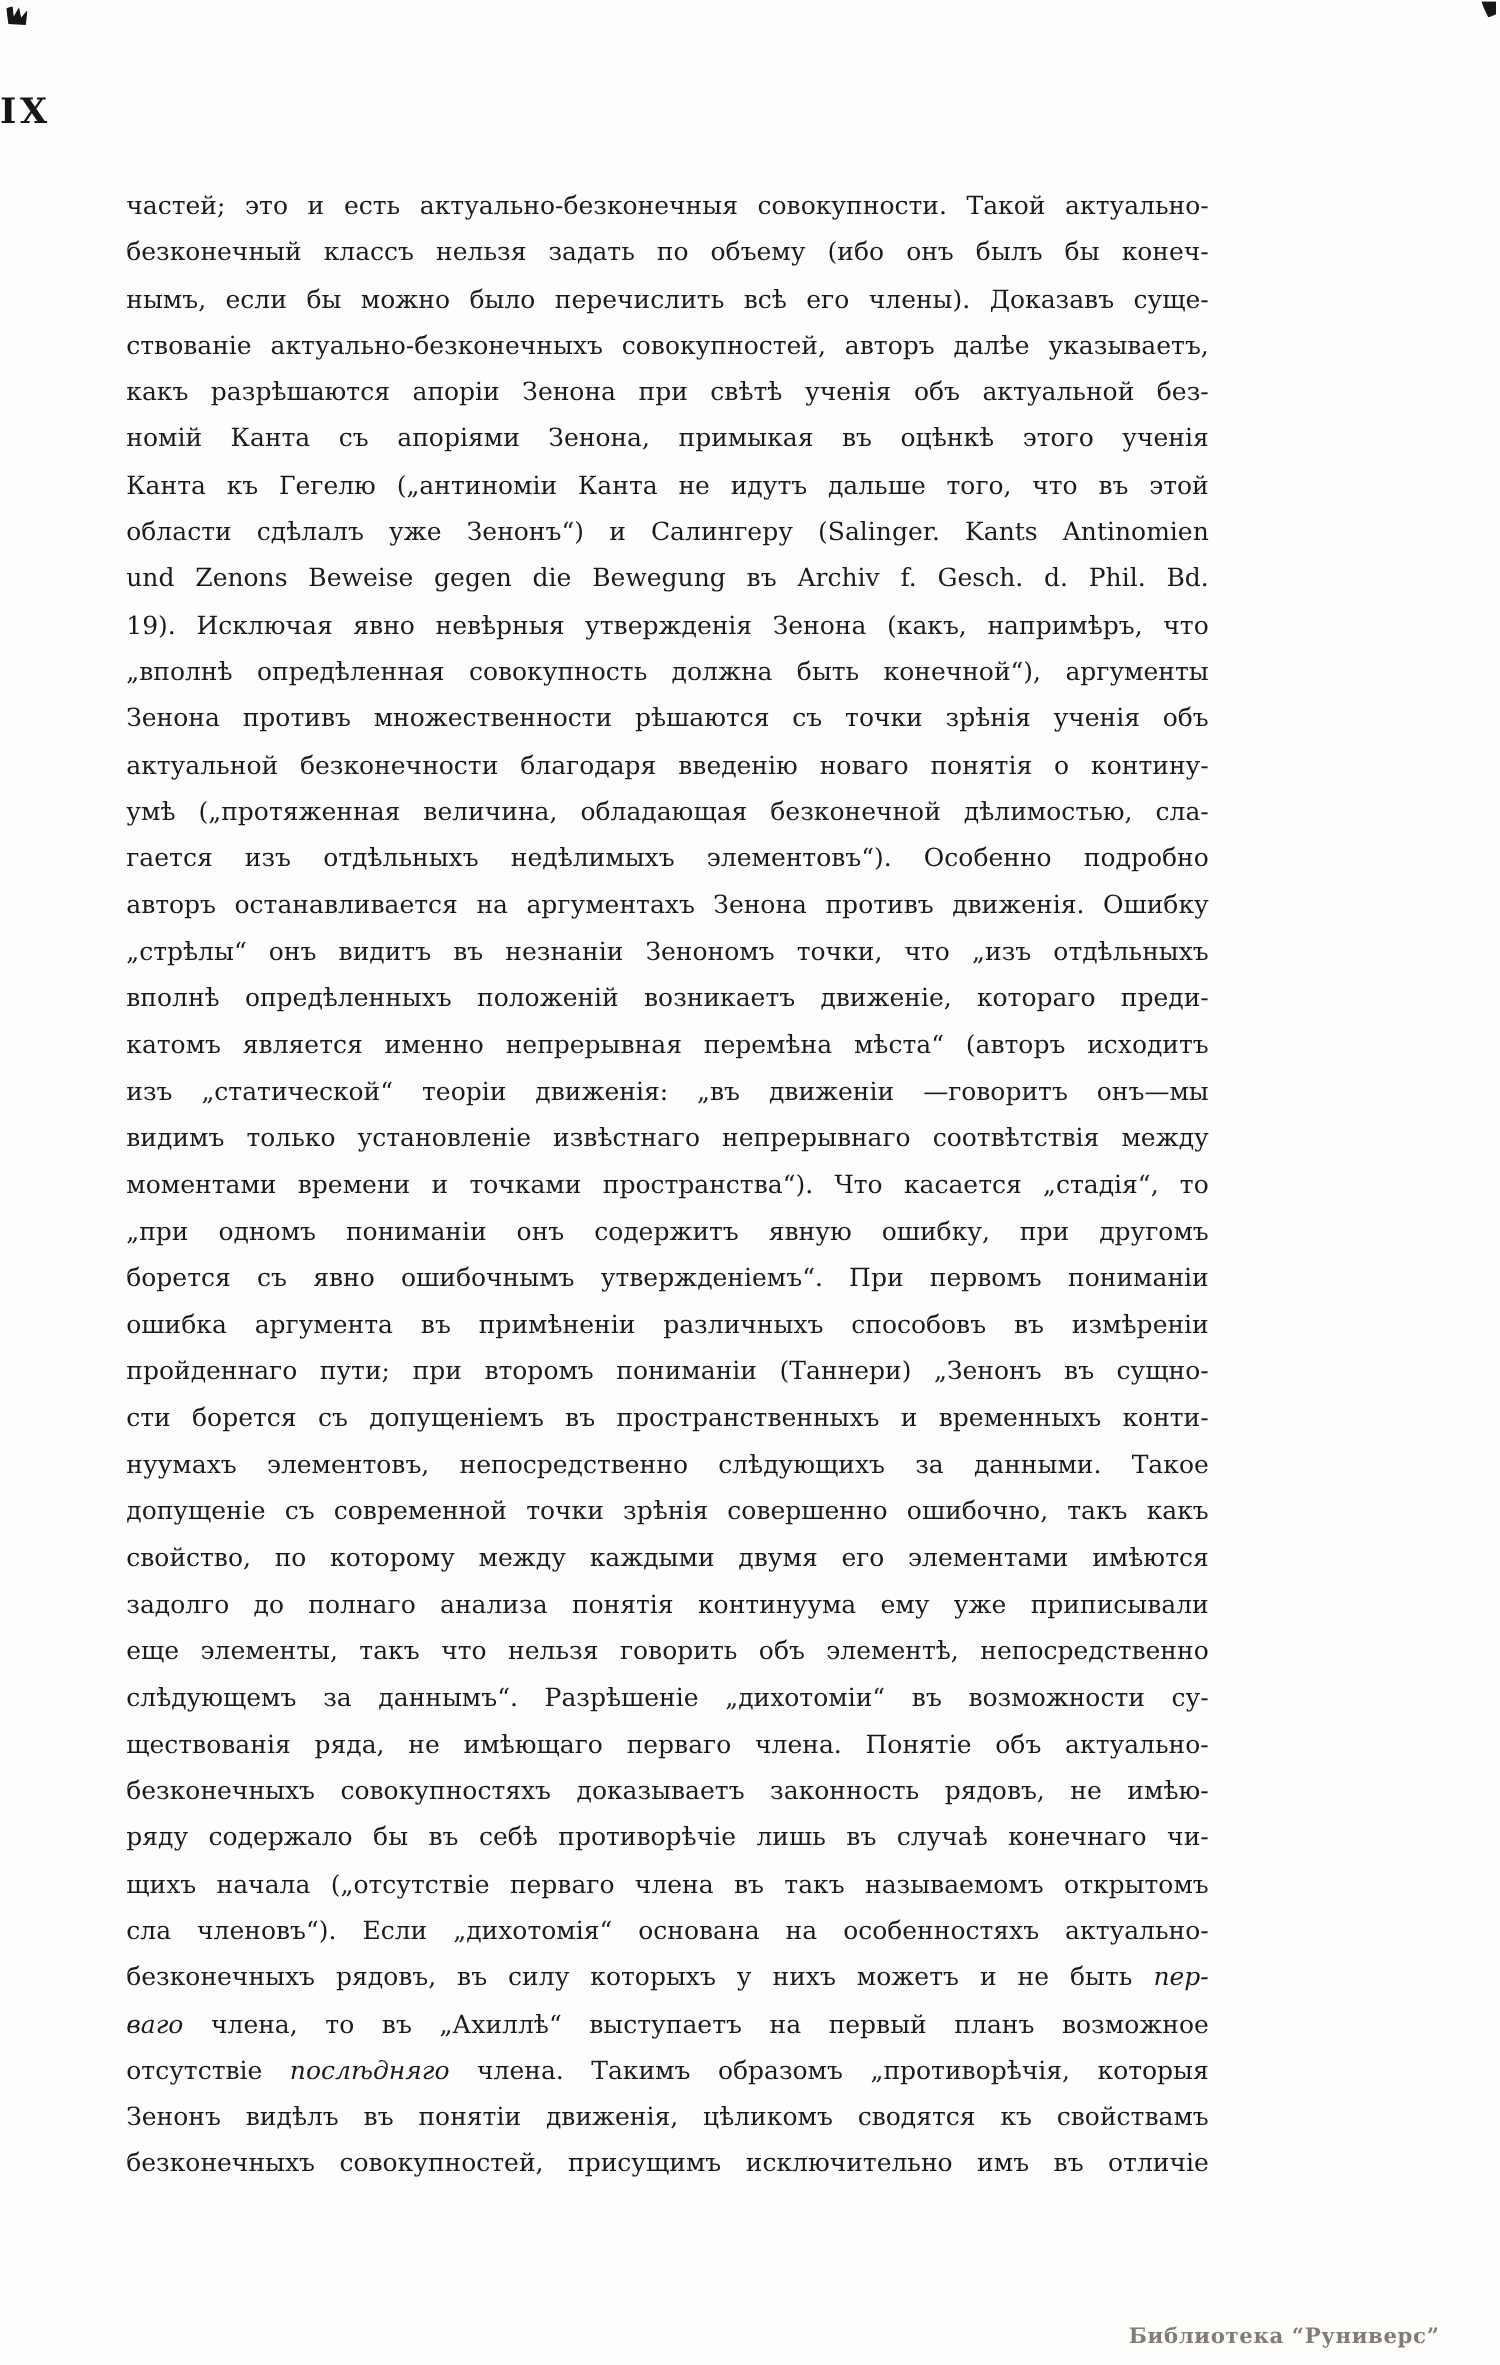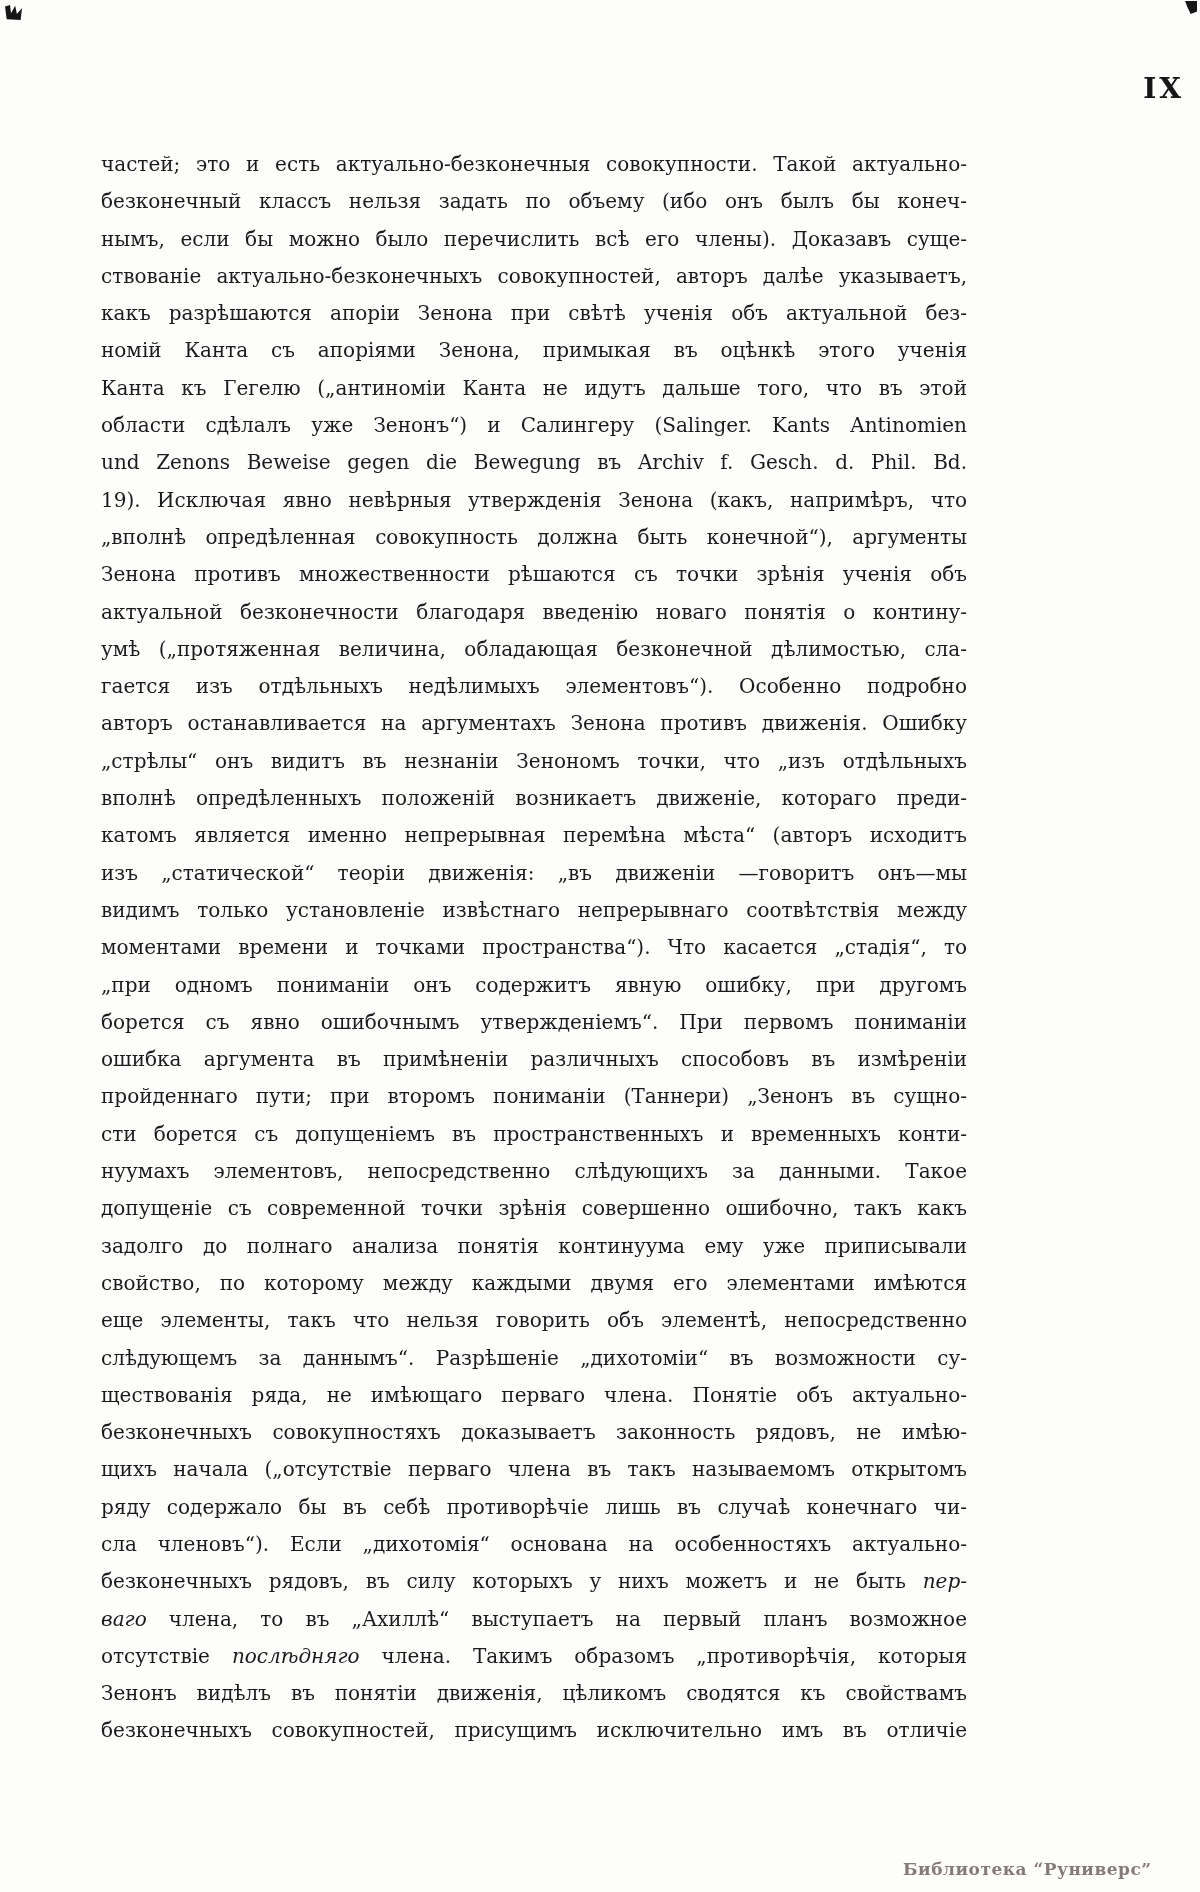--- a/index.html
+++ b/index.html
@@ -14,21 +14,21 @@
     background: #fdfdfc;
     overflow: hidden;
     font-family: "DejaVu Serif", serif;
     color: #1b1b1b;
   }
   .page-number {
     position: absolute;
     top: 72px;
     left: 0;
     width: 1184px;
-    text-align: right;
+    text-align: left;
     font-size: 28px;
     font-weight: bold;
     letter-spacing: 3px;
     color: #161616;
   }
   .text-block {
     position: absolute;
     left: 72px;
     top: 146px;
     width: 866px;
@@ -109,28 +109,28 @@
       <div class="line"><span>изъ „статической“ теоріи движенія: „въ движеніи —говоритъ онъ—мы</span></div>
       <div class="line"><span>видимъ только установленіе извѣстнаго непрерывнаго соотвѣтствія между</span></div>
       <div class="line"><span>моментами времени и точками пространства“). Что касается „стадія“, то</span></div>
       <div class="line"><span>„при одномъ пониманіи онъ содержитъ явную ошибку, при другомъ</span></div>
       <div class="line"><span>борется съ явно ошибочнымъ утвержденіемъ“. При первомъ пониманіи</span></div>
       <div class="line"><span>ошибка аргумента въ примѣненіи различныхъ способовъ въ измѣреніи</span></div>
       <div class="line"><span>пройденнаго пути; при второмъ пониманіи (Таннери) „Зенонъ въ сущно-</span></div>
       <div class="line"><span>сти борется съ допущеніемъ въ пространственныхъ и временныхъ конти-</span></div>
       <div class="line"><span>нуумахъ элементовъ, непосредственно слѣдующихъ за данными. Такое</span></div>
       <div class="line"><span>допущеніе съ современной точки зрѣнія совершенно ошибочно, такъ какъ</span></div>
+      <div class="line"><span>свойство, по которому между каждыми двумя его элементами имѣются</span></div>
       <div class="line"><span>задолго до полнаго анализа понятія континуума ему уже приписывали</span></div>
-      <div class="line"><span>свойство, по которому между каждыми двумя его элементами имѣются</span></div>
       <div class="line"><span>еще элементы, такъ что нельзя говорить объ элементѣ, непосредственно</span></div>
       <div class="line"><span>слѣдующемъ за даннымъ“. Разрѣшеніе „дихотоміи“ въ возможности су-</span></div>
       <div class="line"><span>ществованія ряда, не имѣющаго перваго члена. Понятіе объ актуально-</span></div>
       <div class="line"><span>безконечныхъ совокупностяхъ доказываетъ законность рядовъ, не имѣю-</span></div>
+      <div class="line"><span>ряду содержало бы въ себѣ противорѣчіе лишь въ случаѣ конечнаго чи-</span></div>
       <div class="line"><span>щихъ начала („отсутствіе перваго члена въ такъ называемомъ открытомъ</span></div>
-      <div class="line"><span>ряду содержало бы въ себѣ противорѣчіе лишь въ случаѣ конечнаго чи-</span></div>
       <div class="line"><span>сла членовъ“). Если „дихотомія“ основана на особенностяхъ актуально-</span></div>
       <div class="line"><span>безконечныхъ рядовъ, въ силу которыхъ у нихъ можетъ и не быть </span><em>пер-</em></div>
       <div class="line"><em>ваго</em><span> члена, то въ „Ахиллѣ“ выступаетъ на первый планъ возможное</span></div>
       <div class="line"><span>отсутствіе </span><em>послѣдняго</em><span> члена. Такимъ образомъ „противорѣчія, которыя</span></div>
       <div class="line"><span>Зенонъ видѣлъ въ понятіи движенія, цѣликомъ сводятся къ свойствамъ</span></div>
       <div class="line"><span>безконечныхъ совокупностей, присущимъ исключительно имъ въ отличіе</span></div>
     </div>
 
   <div class="stamp">Библиотека “Руниверс”</div>
 </div>

